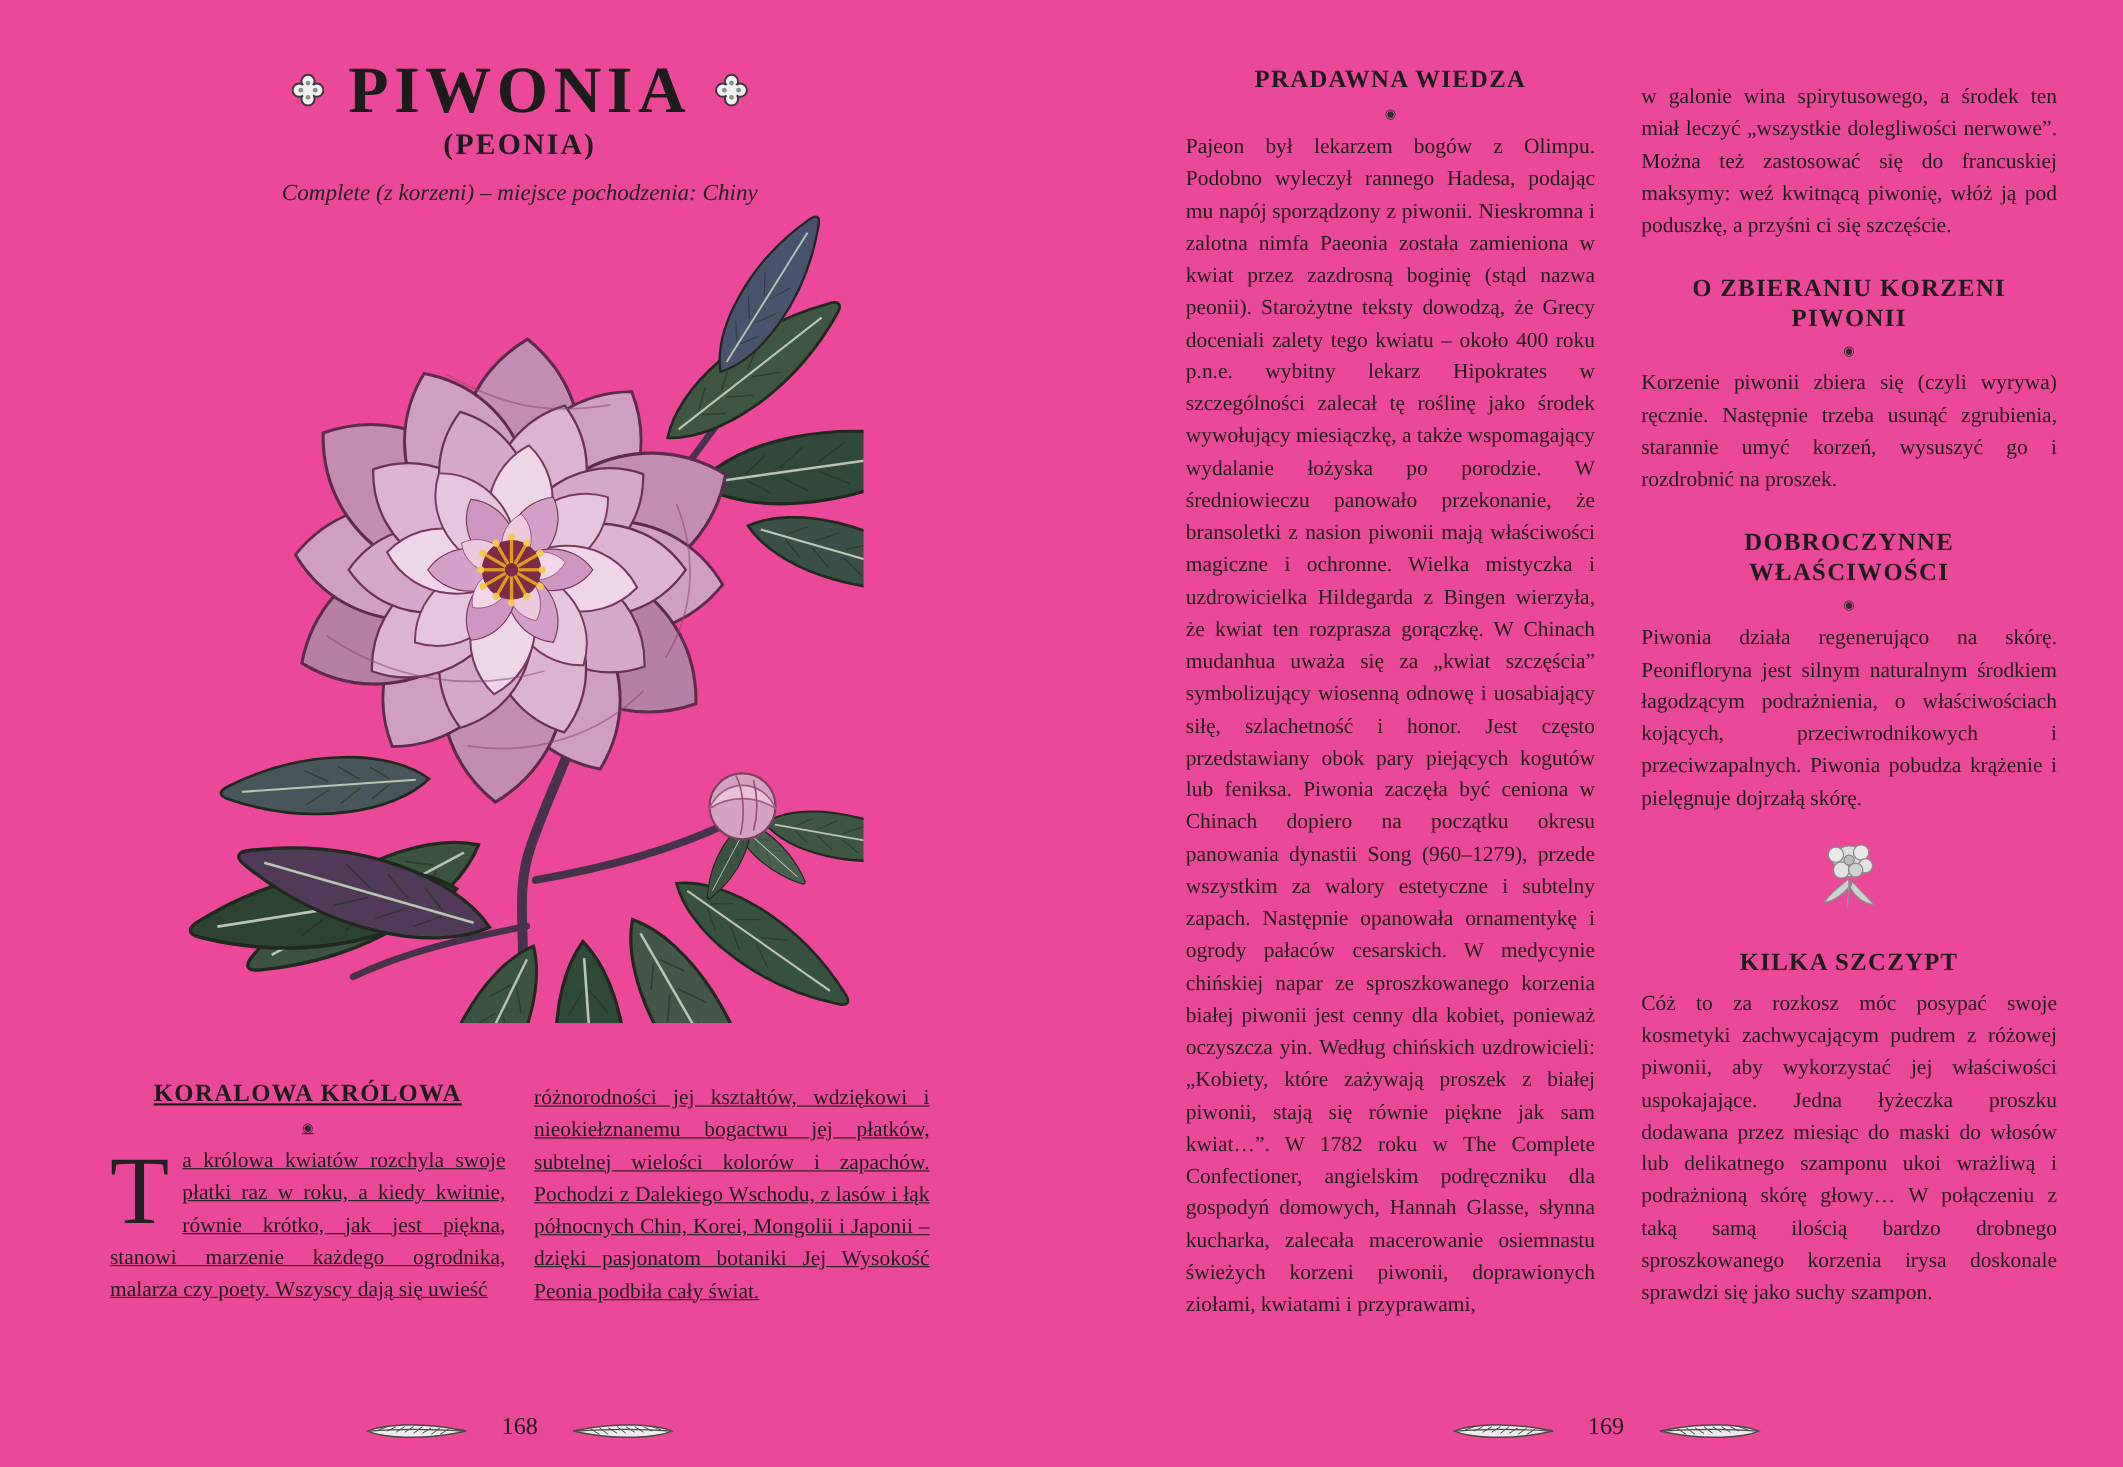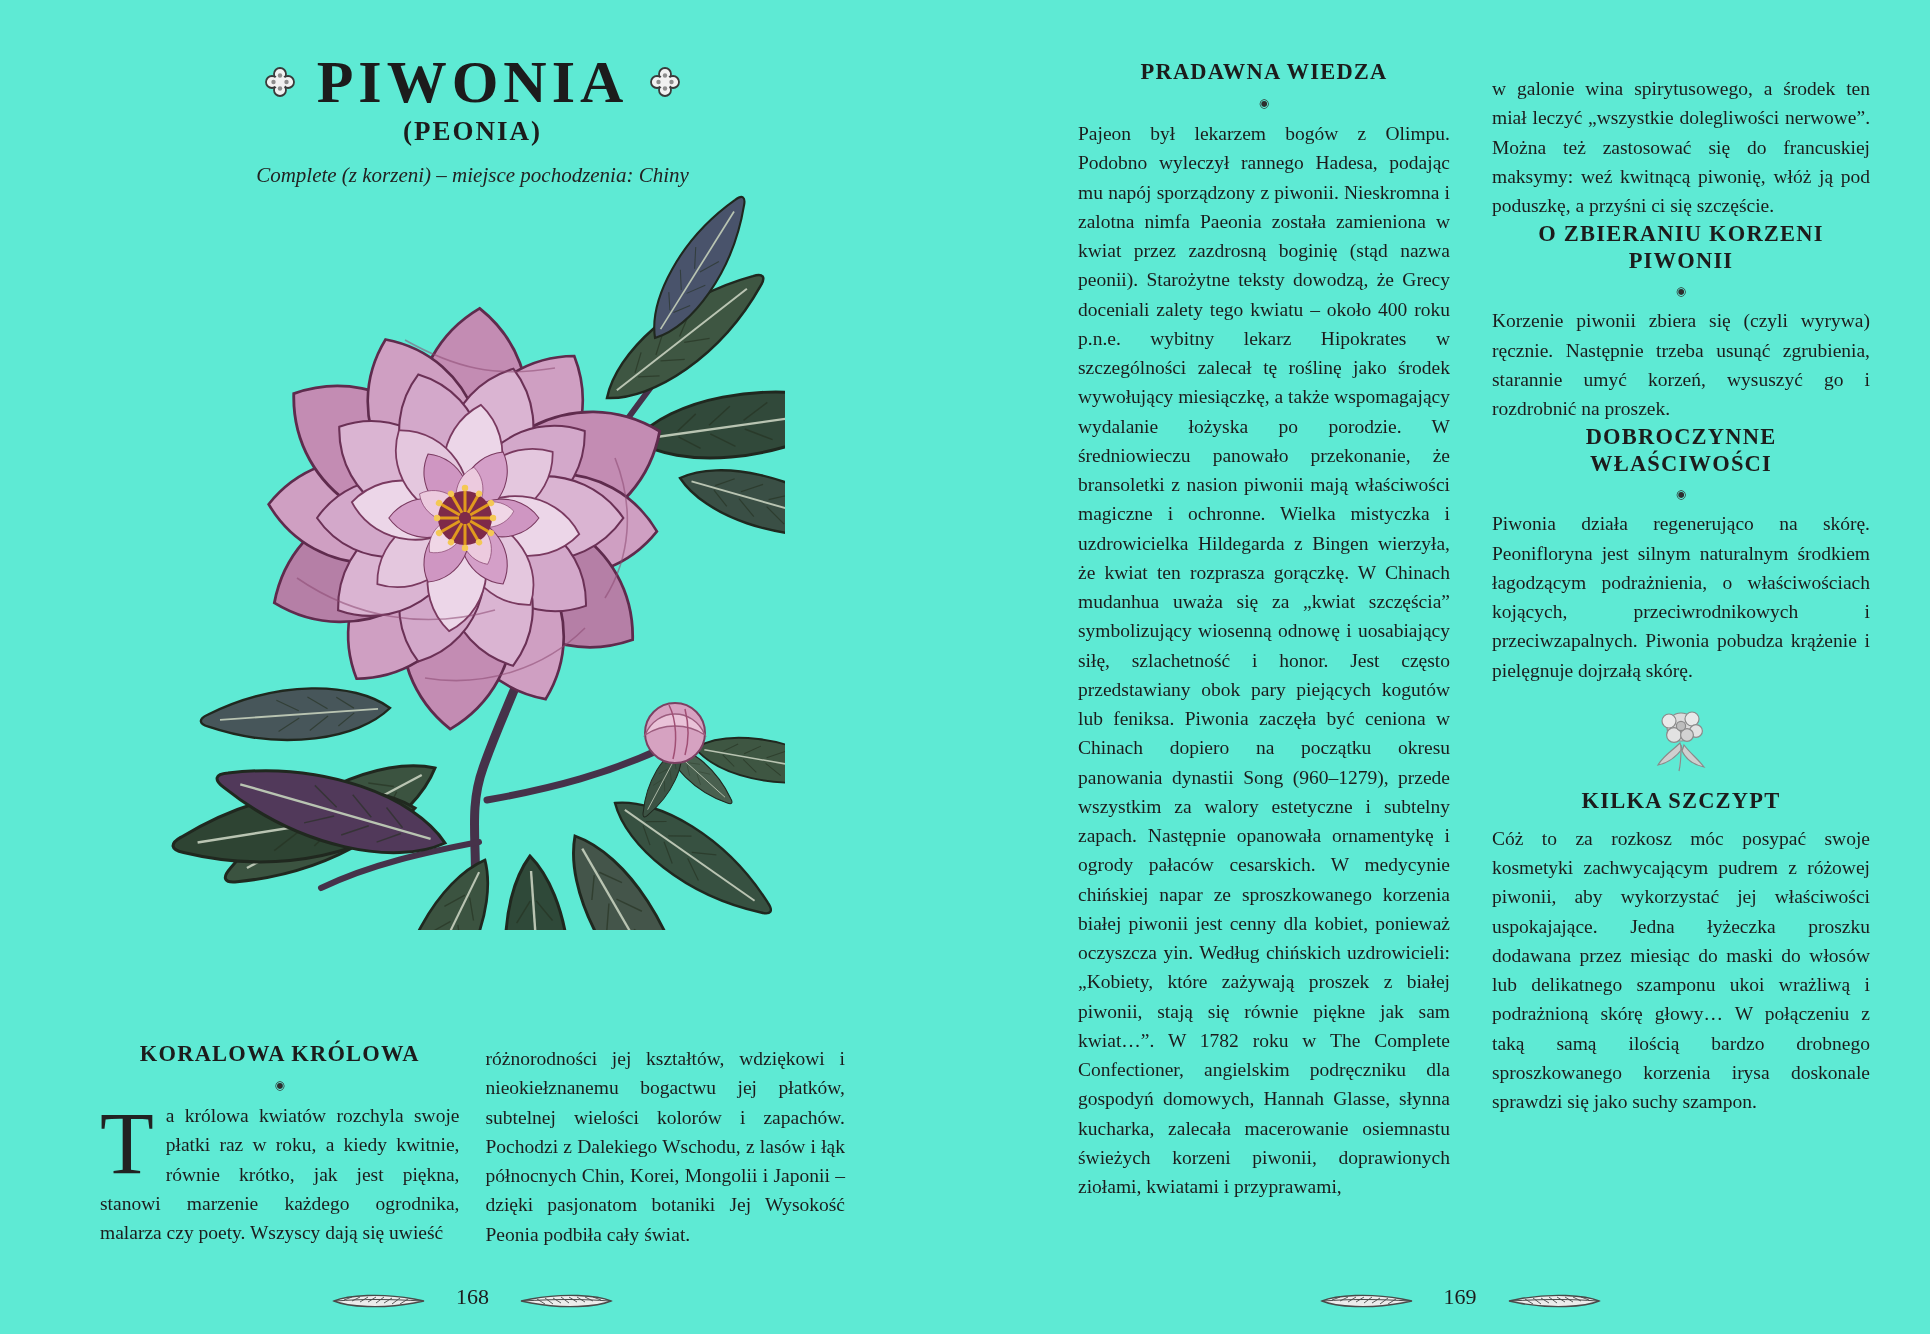--- a/index.html
+++ b/index.html
@@ -1,16 +1,16 @@
 <!DOCTYPE html>
 <html lang="pl"><head>
 <meta charset="utf-8">
 <style>
   html,body{margin:0;padding:0;background:#ffffff;}
-  .spread{position:relative;width:1930px;height:1334px;background:#5eead4;color:#1c1c1c;
+  .spread{position:relative;width:1930px;height:1334px;background:#ec4899;color:#1c1c1c;
           font-family:"Liberation Serif","DejaVu Serif",serif;overflow:hidden;}
   .page{position:absolute;top:0;height:1334px;width:965px;}
   .page.left{left:0;}
   .page.right{left:965px;}
 
   
   .lp-head{position:absolute;left:100px;top:52px;width:745px;text-align:center;}
   .title-row{display:flex;align-items:center;justify-content:center;gap:22px;}
   h1{font-size:60px;font-weight:700;letter-spacing:5px;margin:0;line-height:1;}
   .subtitle{font-size:27px;font-weight:700;letter-spacing:2px;margin-top:4px;text-align:center;}
@@ -19,33 +19,33 @@
   .art{position:absolute;left:135px;top:188px;margin:0;}
 
   .caption{position:absolute;left:492px;top:930px;font-size:19.5px;line-height:1.55;color:#1c1c1c;}
   .it{}
 
   h2{font-size:22.5px;font-weight:700;letter-spacing:1.2px;margin:0;text-align:center;line-height:1.2;}
   .orn{display:block;text-align:center;font-size:12px;color:#2e2e2e;margin:12px 0 10px;line-height:1;}
   .body{font-size:19.5px;line-height:1.5;text-align:justify;margin:0;}
   .dropcap{float:left;font-size:88px;line-height:82px;padding:2px 12px 0 0;font-weight:400;color:#222;}
 
-  .cols{position:absolute;left:100px;top:1040px;width:745px;display:flex;gap:26px;}
+  .cols{position:absolute;left:100px;top:980px;width:745px;display:flex;gap:26px;text-decoration:underline;}
   .col{width:360px;}
   .col .body{margin-top:4px;}
 
   .pageno{position:absolute;left:100px;bottom:24px;width:745px;display:flex;align-items:flex-end;
           justify-content:center;gap:30px;font-size:22px;}
   .page.right .pageno{left:99px;width:792px;}
 
   
   .rcol1{position:absolute;left:113px;top:58px;width:372px;}
   .rcol1 .body{margin-top:6px;}
   .rcol2{position:absolute;left:527px;top:74px;width:378px;}
-  .rcol2 h2{}
+  .rcol2 h2{margin-top:28px;}
   .rcol2 .orn{margin:11px 0 9px;}
   .flower-orn{display:block;margin:20px auto 10px;}
   .h-noorn{margin-bottom:10px;}
 </style>
 </head>
 <body>
 
 <div class="spread">
 
   <section class="page left">

